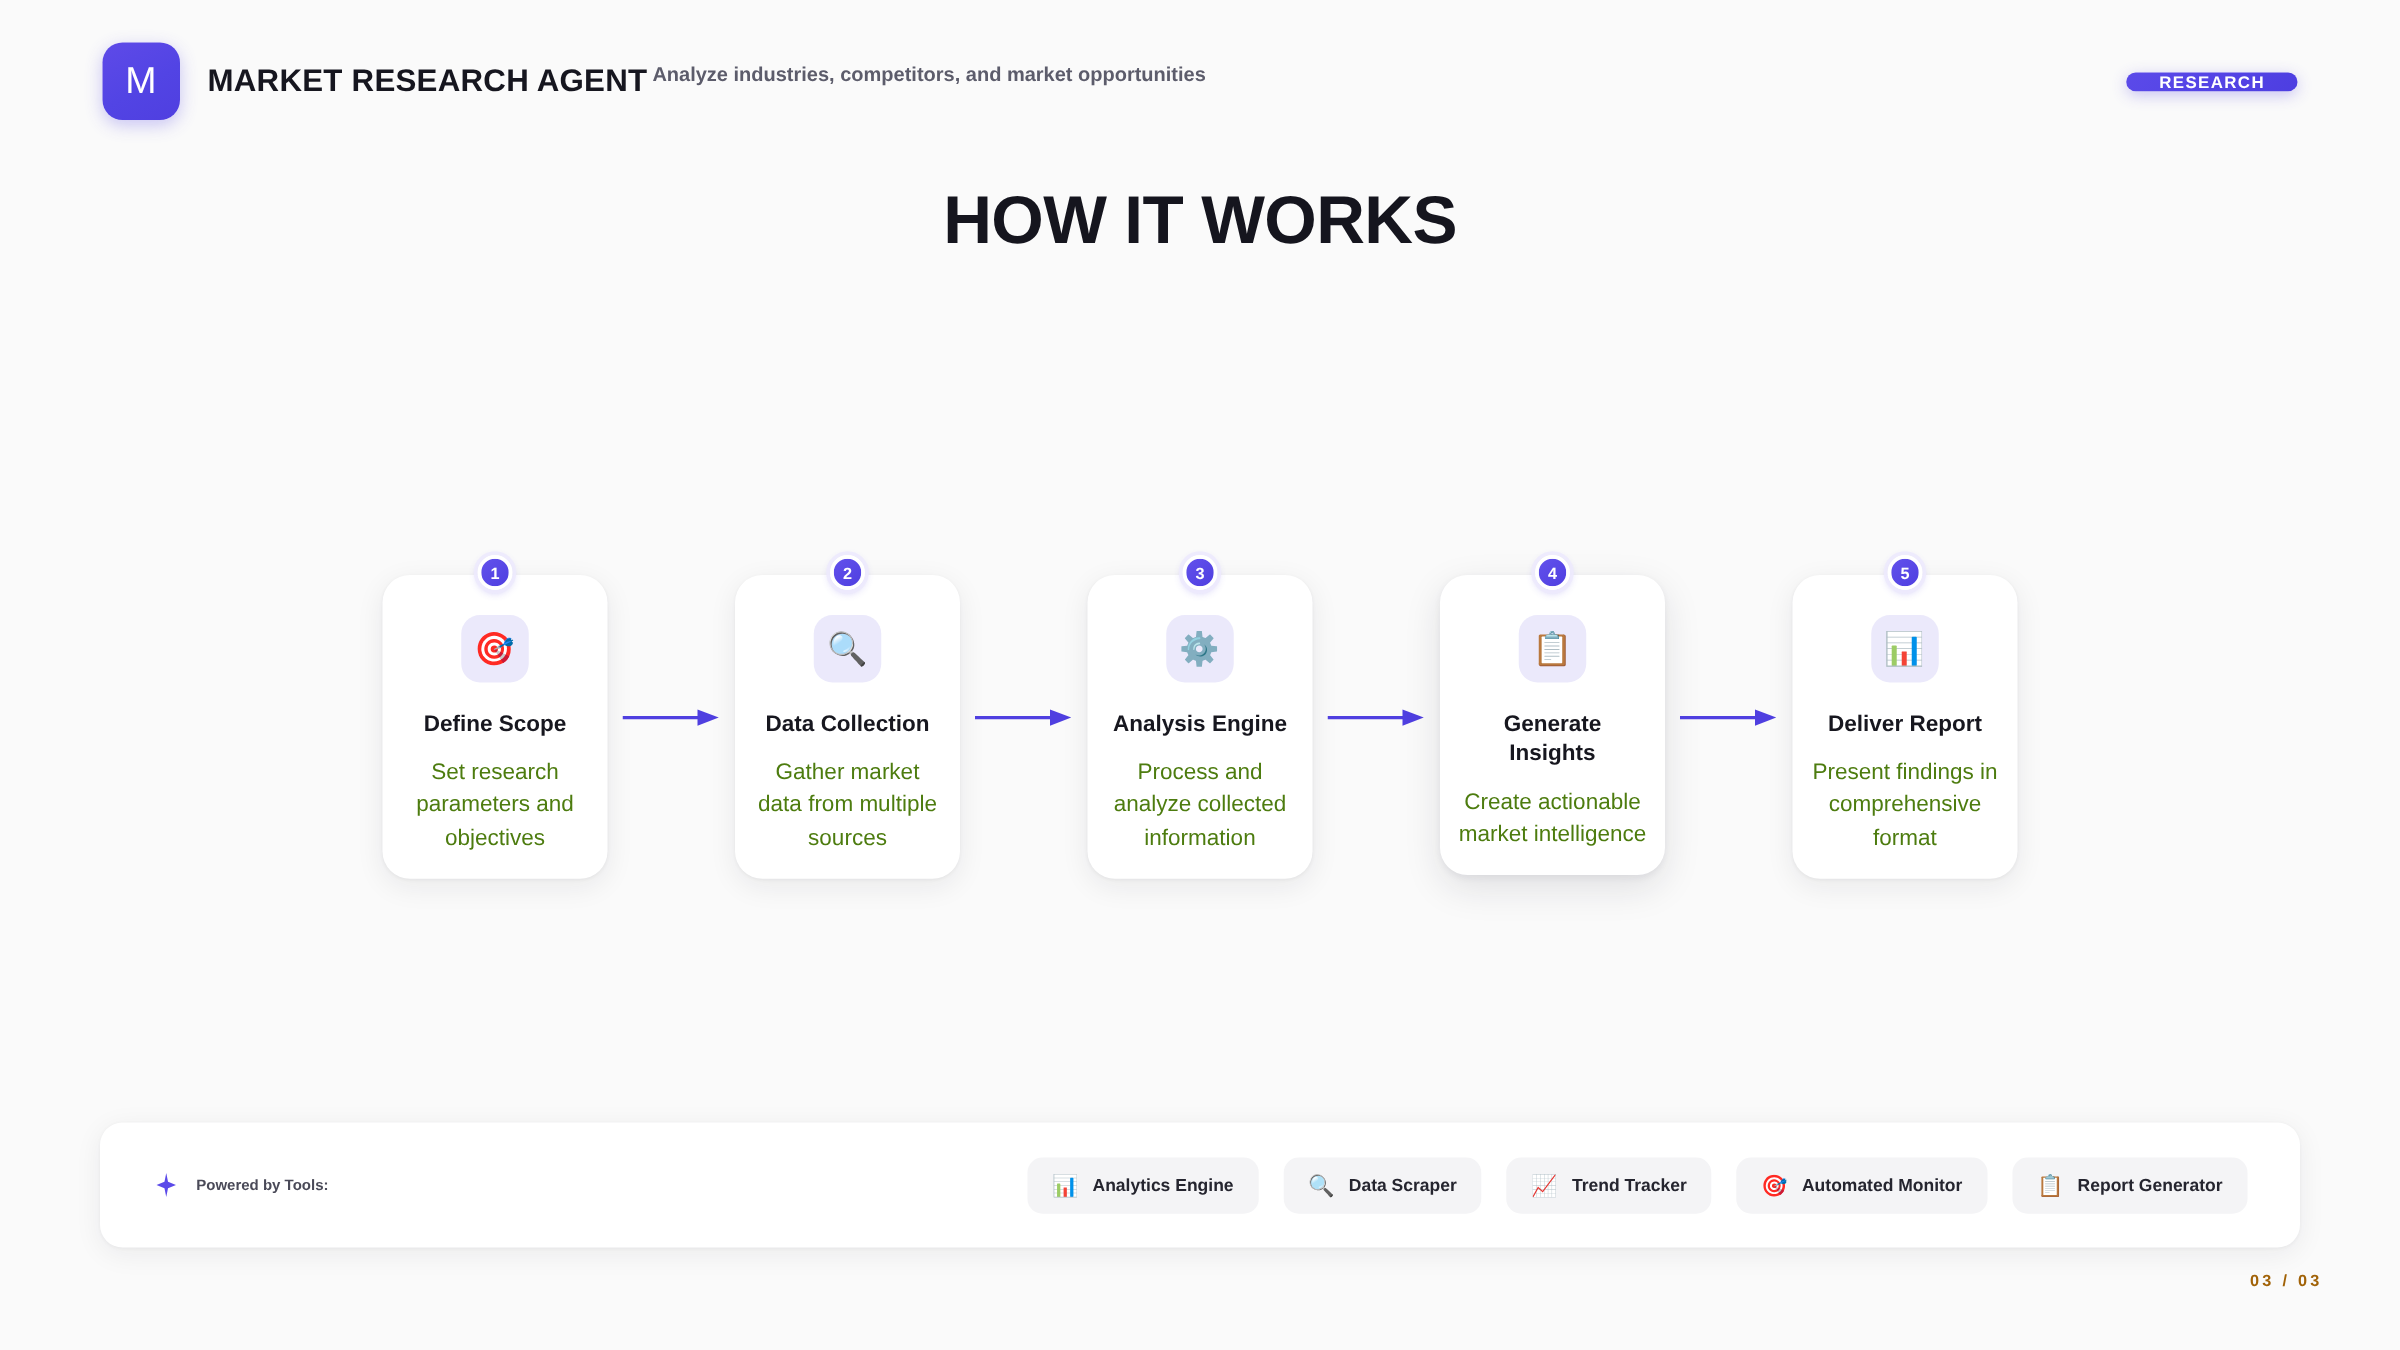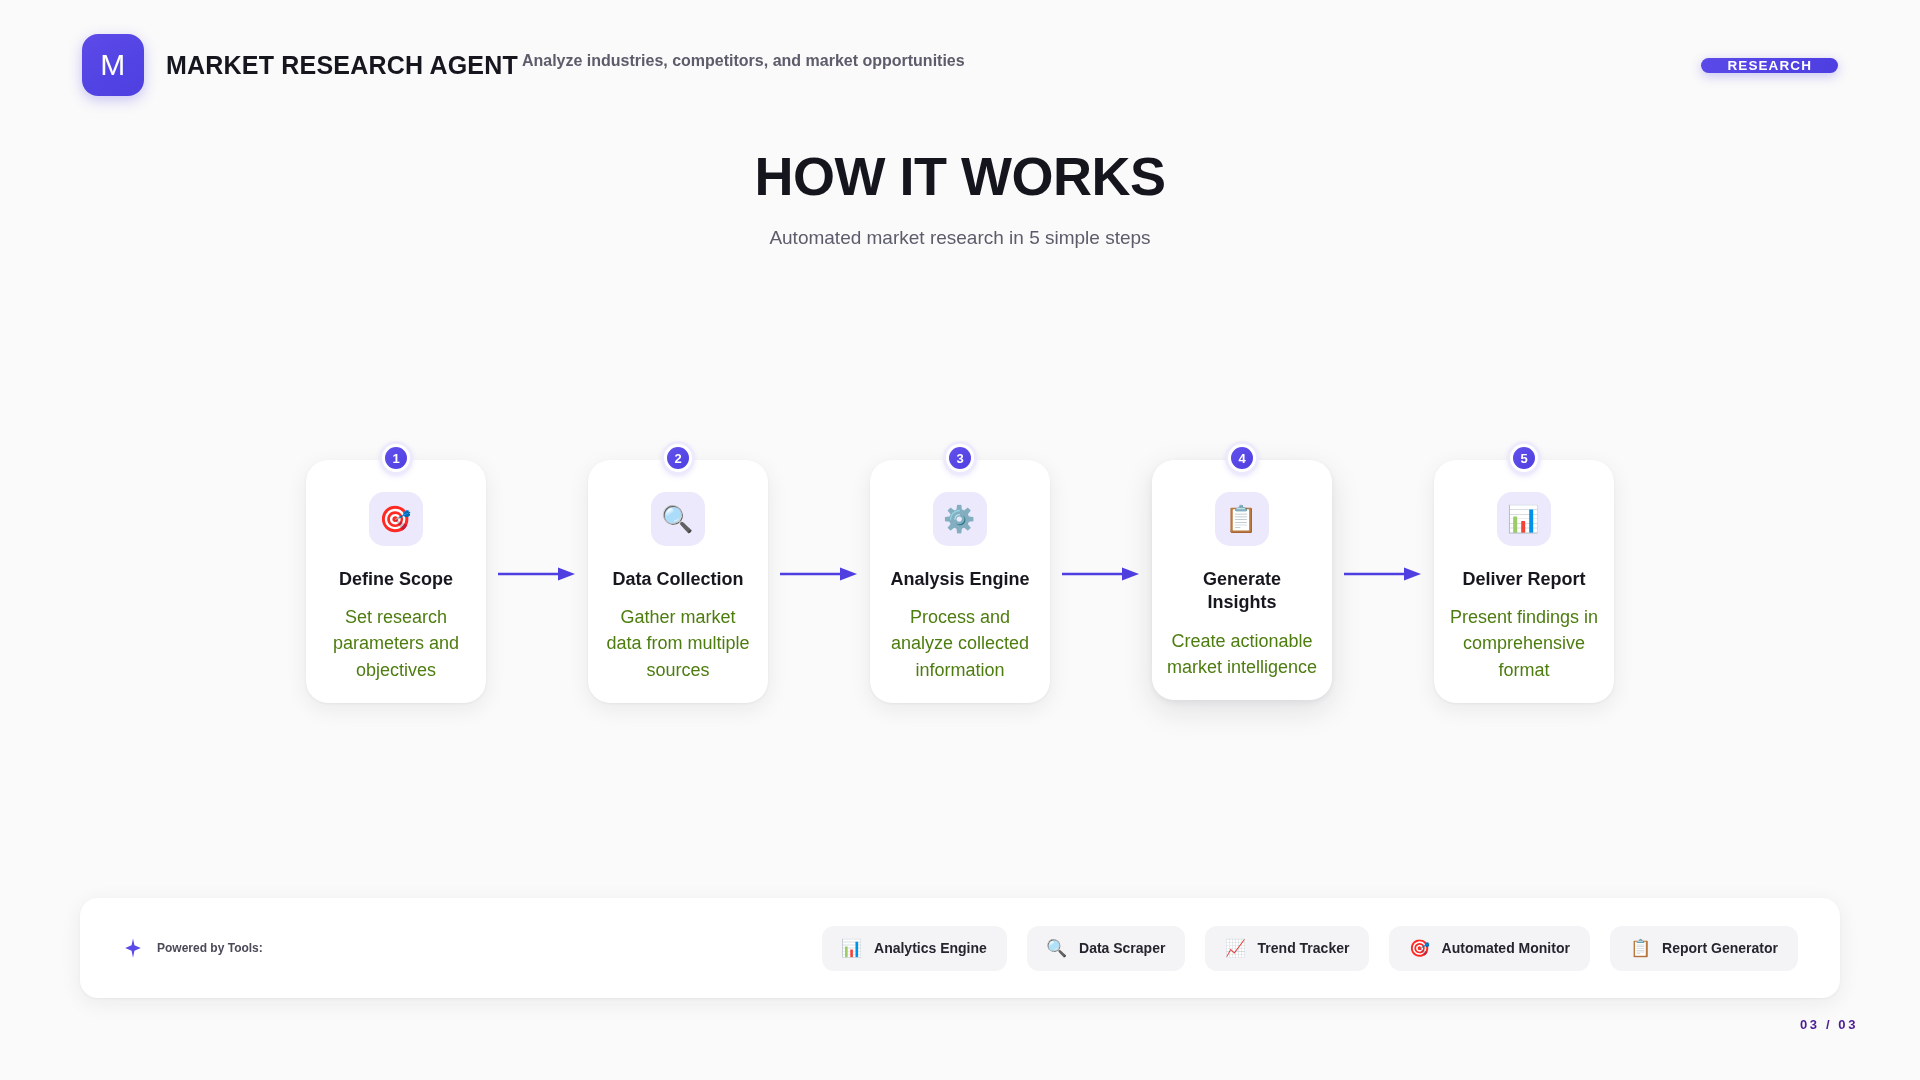--- a/index.html
+++ b/index.html
@@ -260,21 +260,21 @@
     color: #25252f;
   }
 
   
   .page-indicator {
     position: absolute;
     right: 62px;
     top: 1017px;
     font-size: 13px;
     letter-spacing: 2.6px;
-    color: #4c1d95;
+    color: #a16207;
     font-weight: bold;
   }
 </style>
 </head>
 <body>
 
 <div class="header">
   <div class="brand">
     <div class="logo-tile">
       <span class="logo-letter">M</span>
@@ -282,21 +282,20 @@
     <div class="brand-text">
       <div class="brand-title">MARKET RESEARCH AGENT</div>
       <div class="brand-sub">Analyze industries, competitors, and market opportunities</div>
     </div>
   </div>
   <div class="header-badge">RESEARCH</div>
 </div>
 
 <div class="title-block">
   <div class="page-title">HOW IT WORKS</div>
-  <div class="page-subtitle">Automated market research in 5 simple steps</div>
 </div>
 
 <div class="flow" id="flow-root">
     <div class="step">
       <div class="step-card">
         <div class="step-badge">1</div>
         <div class="step-icon-tile">🎯</div>
         <div class="step-title">Define Scope</div>
         <div class="step-desc">Set research parameters and objectives</div>
       </div>

